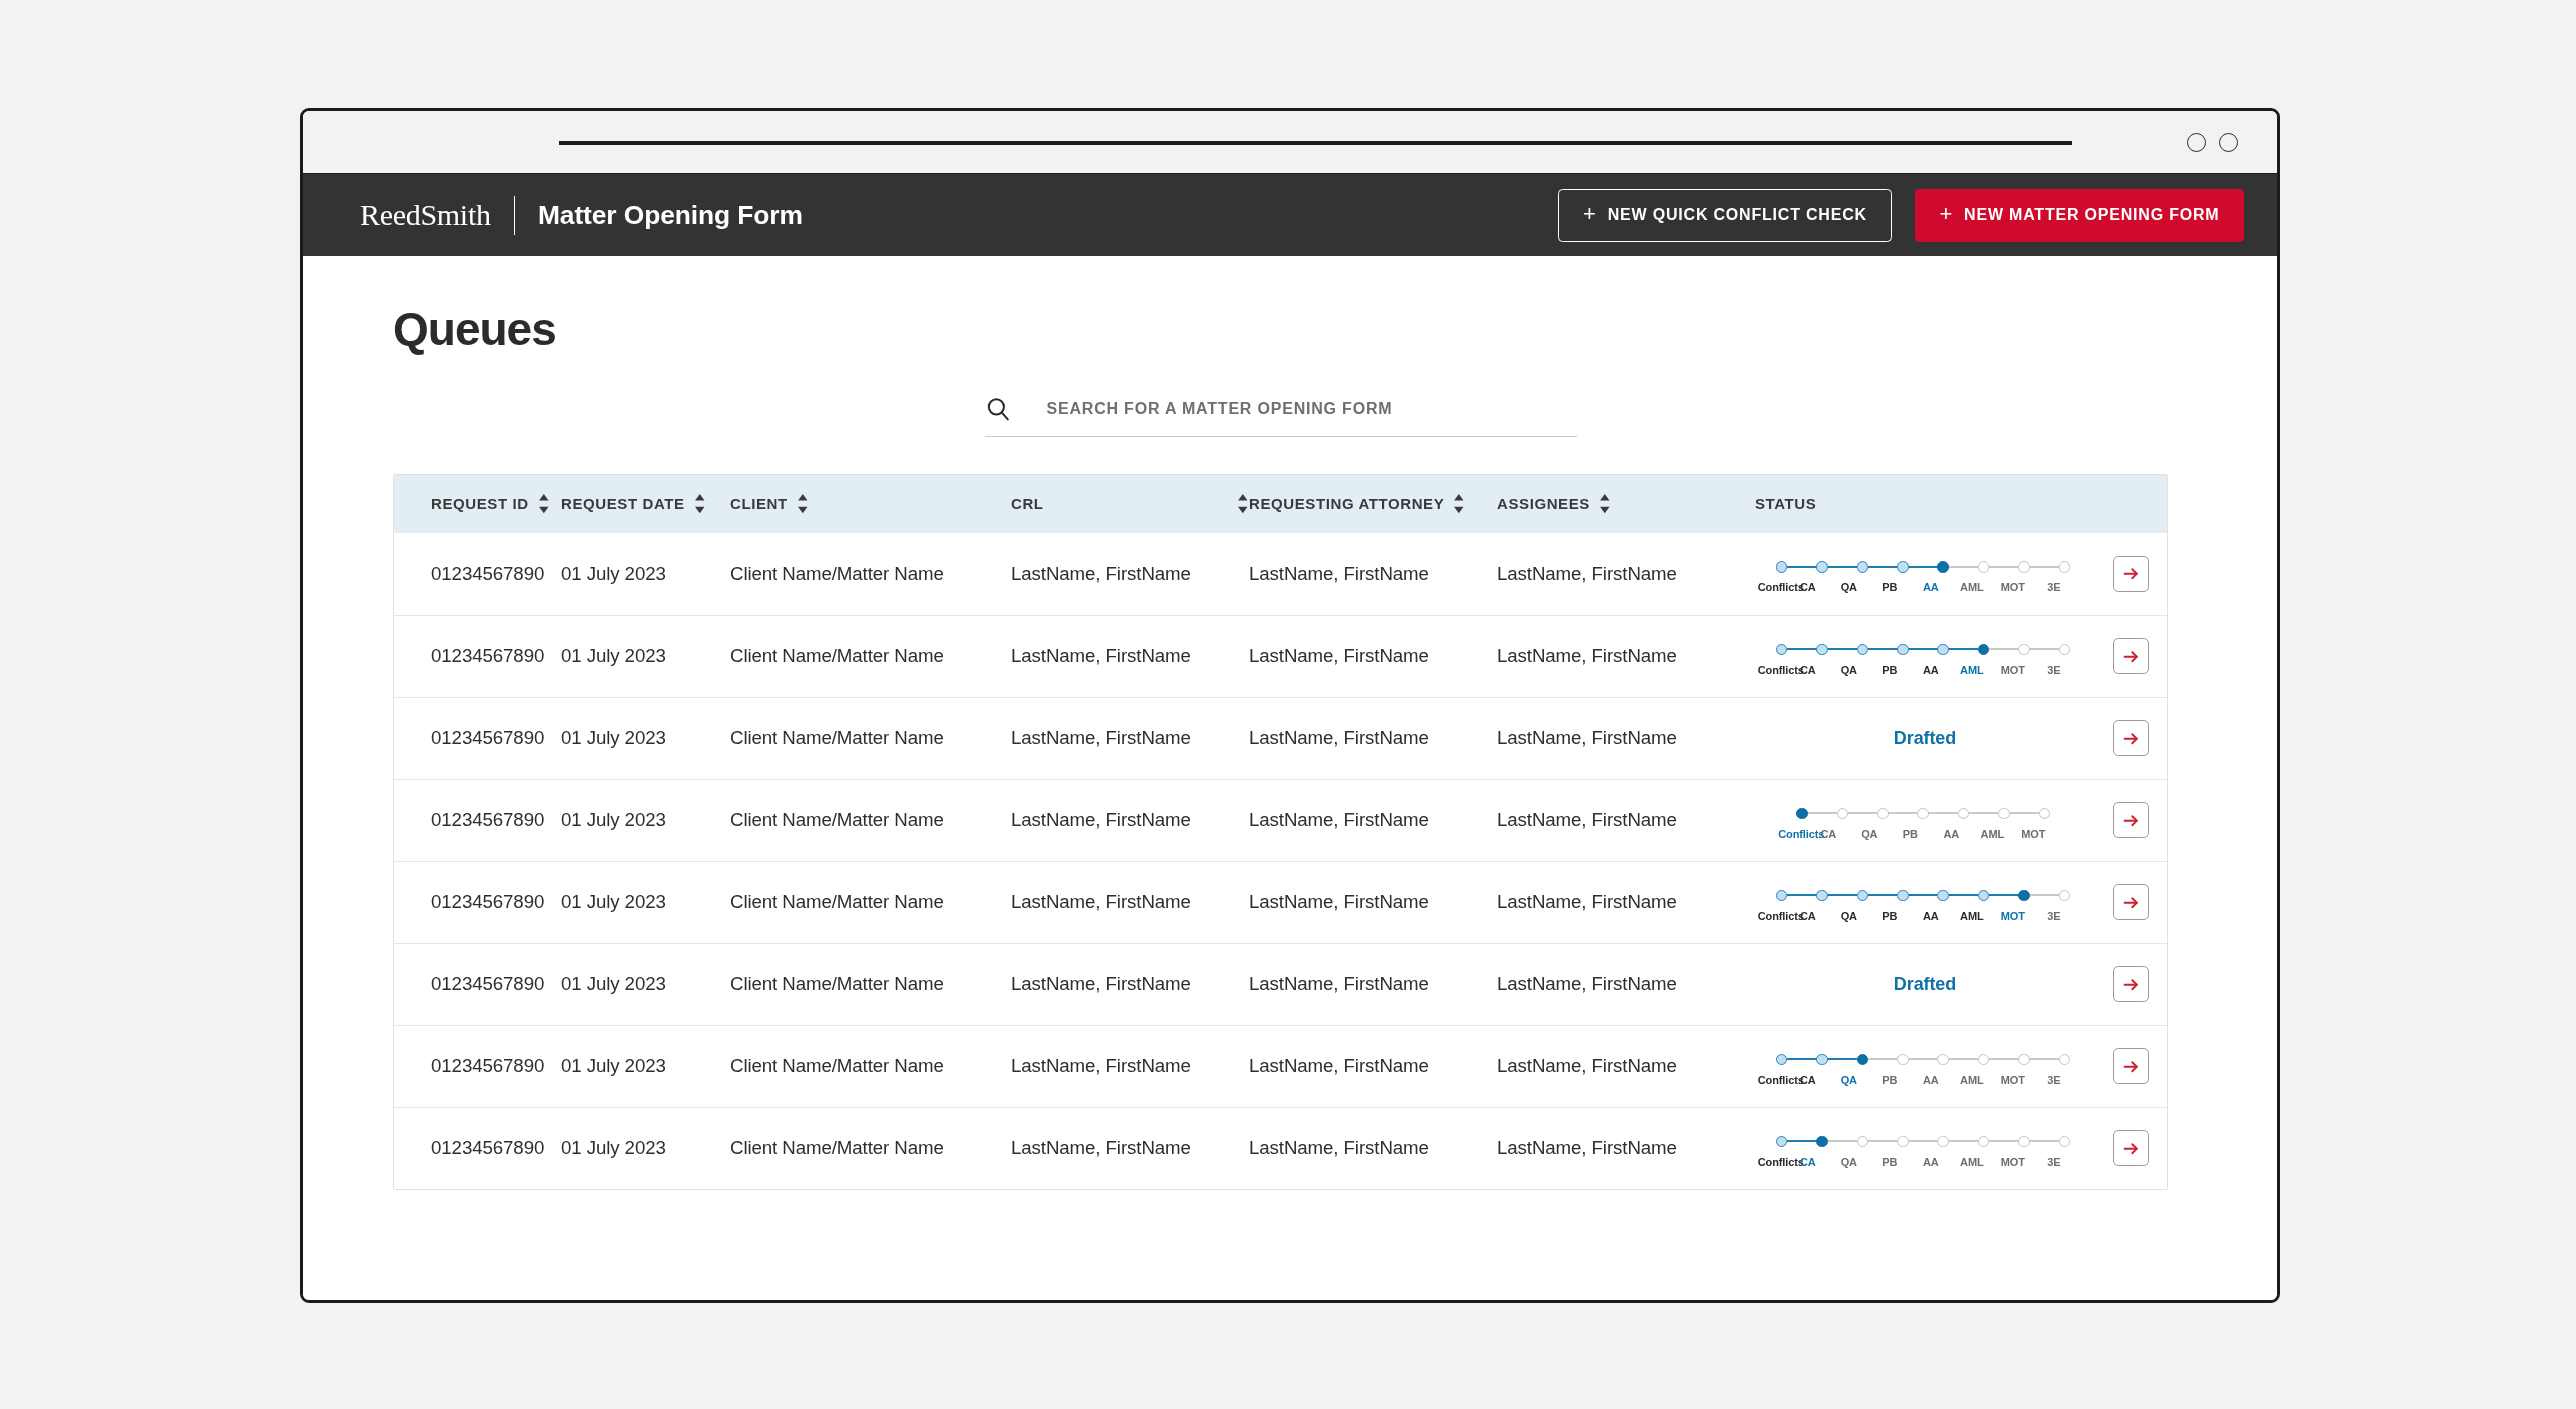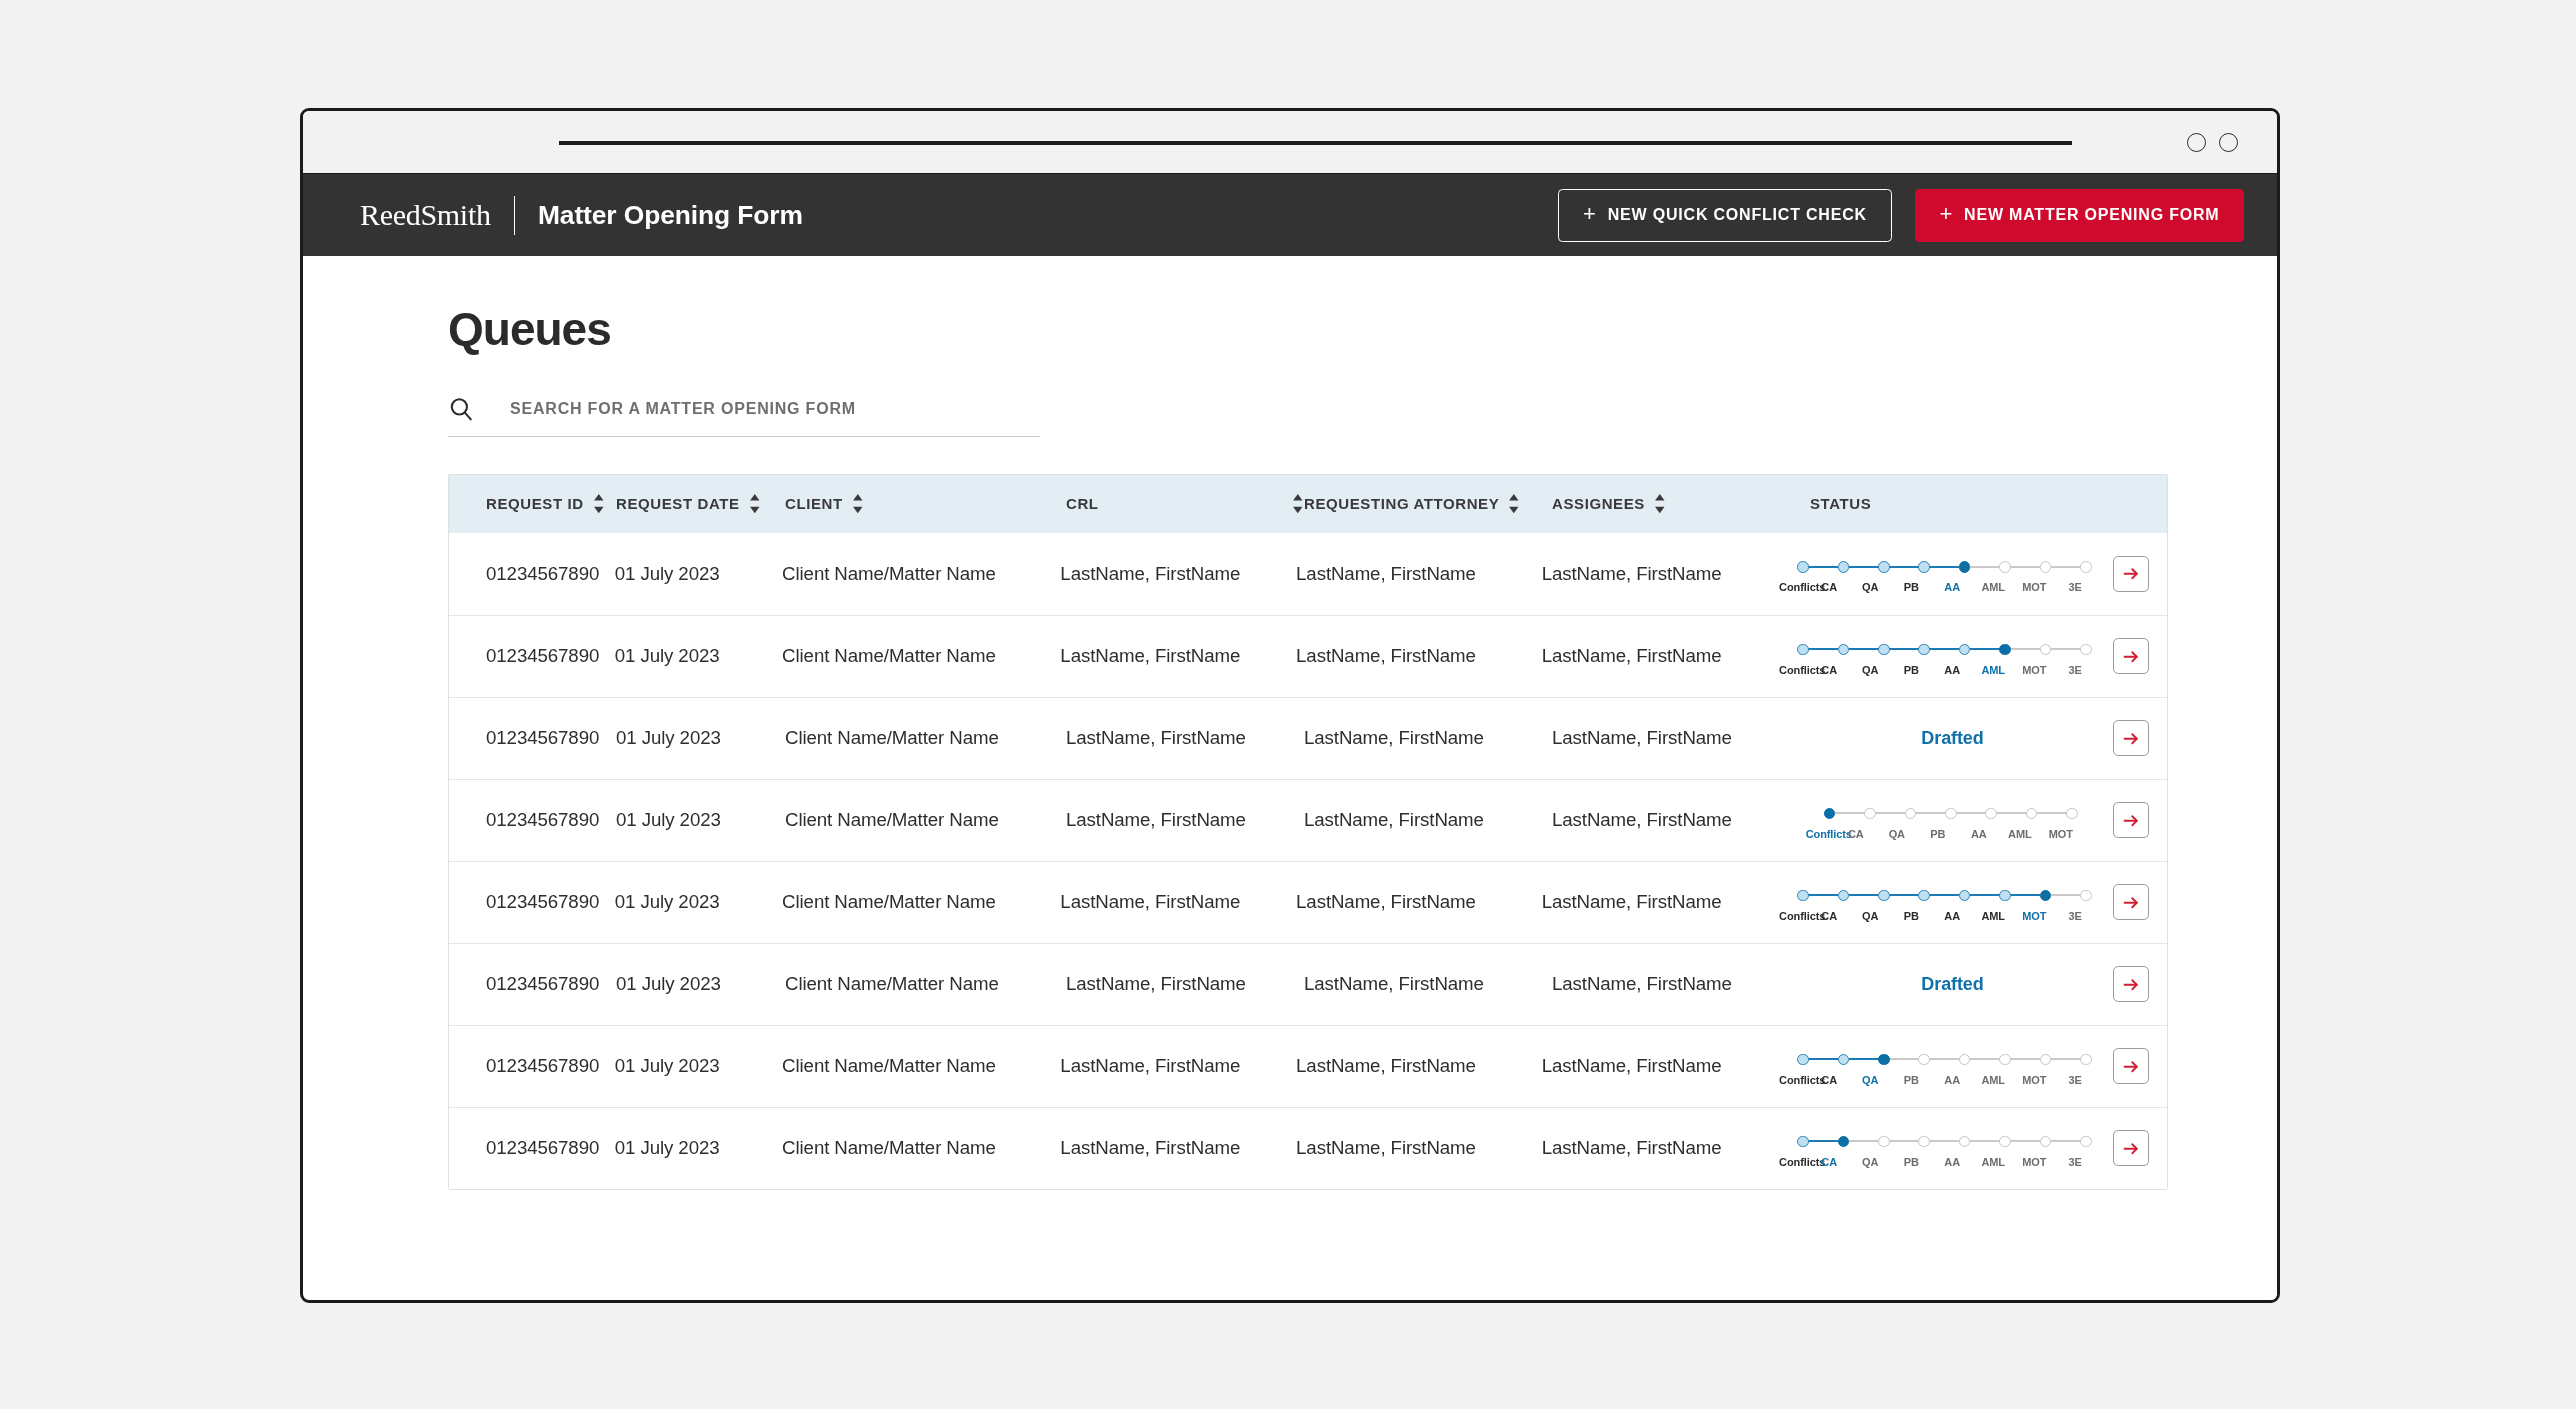--- a/index.html
+++ b/index.html
@@ -96,21 +96,21 @@
     padding: 0 24.5px;
   }
   #btn-new-mof {
     border: none;
     background: #cf0a2c;
     padding: 0 24.5px;
   }
   .plus-glyph { font-size: 22px; font-weight: 300; line-height: 1; position: relative; top: -1.3px; }
 
   
-  #page-body { padding: 0 0 0 12px; background: #ffffff; height: calc(100% - 63px - 82px); margin-left: 47px; }
+  #page-body { padding: 0 0 0 4px; background: #ffffff; height: calc(100% - 63px - 82px); }
 
   #page-heading-row {
     display: flex;
     align-items: flex-end;
     padding: 50px 0 0 86px;
   }
   #page-title {
     font-size: 46px;
     font-weight: bold;
     letter-spacing: -1px;
@@ -137,23 +137,24 @@
     color: #7c7c7c;
     font-weight: normal;
     border-bottom: 1.9px solid #b9b9b9;
     margin-left: 30px;
     padding-bottom: 15.5px;
   }
 
   
   #controls-row {
     display: flex;
-    align-items: flex-end;
+    align-items: center;
     padding: 0 109px 0 86px;
     margin-top: 40px;
+    flex-direction: column;
   }
   #search-box {
     position: relative;
     width: 592px;
     border-bottom: 1.9px solid #c9c9c9;
     display: flex;
     align-items: center;
     padding-bottom: 14px;
   }
   #search-icon { width: 26px; height: 26px; flex: 0 0 auto; }

